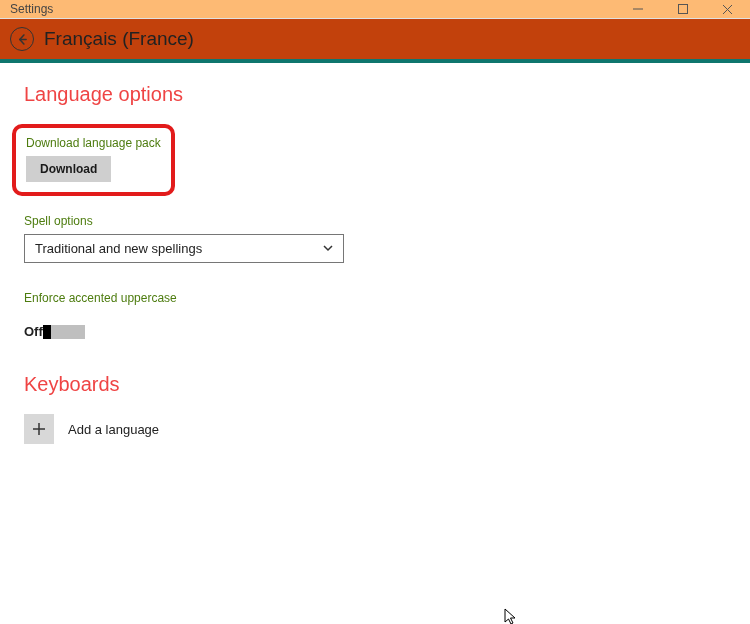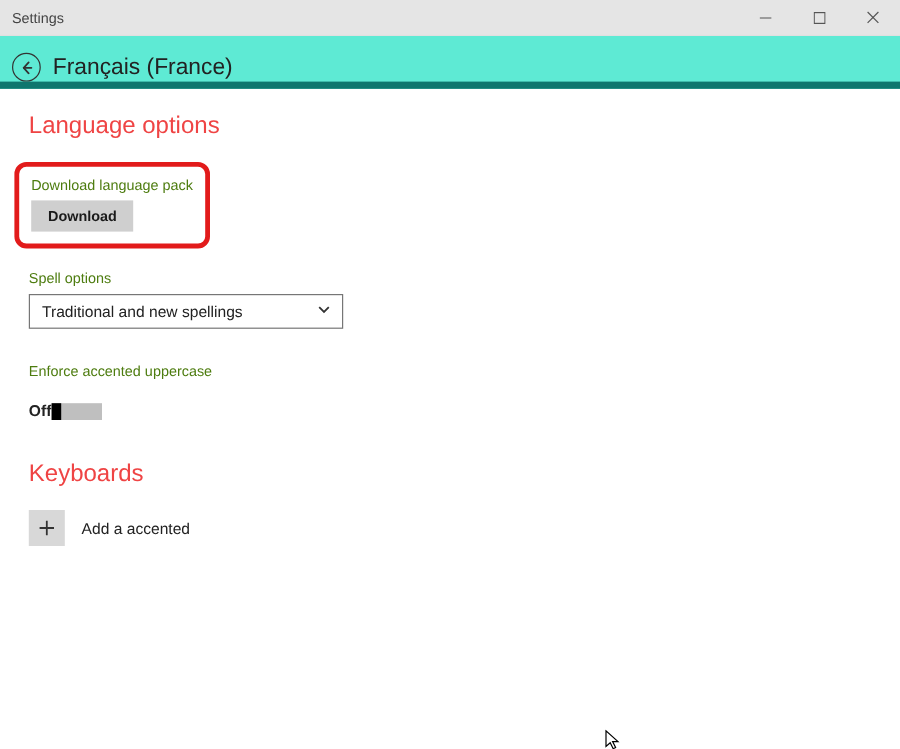--- a/index.html
+++ b/index.html
@@ -11,22 +11,22 @@
       font-family: "Segoe UI", -apple-system, sans-serif;
       background: #fff;
       width: 750px;
       height: 624px;
       overflow: hidden;
       color: #222;
     }
     .titlebar {
       display: flex;
       align-items: center;
-      height: 30px;
-      background: #e5e5e5;
+      height: 19px;
+      background: #fdba74;
       border-bottom: 1px solid #e0e0e0;
     }
     .titlebar-title {
       font-size: 12px;
       padding-left: 10px;
       color: #444;
       flex: 1;
     }
     .win-controls {
       display: flex;
@@ -36,25 +36,25 @@
       height: 30px;
       display: flex;
       align-items: center;
       justify-content: center;
       font-size: 14px;
       color: #555;
       cursor: default;
     }
     .header {
       display: flex;
-      align-items: flex-end;
+      align-items: center;
       height: 44px;
       padding: 0 10px;
-      background: #5eead4;
-      border-bottom: 6px solid #0f766e;
+      background: #c2410c;
+      border-bottom: 4px solid #0f766e;
     }
     .back-btn {
       width: 24px;
       height: 24px;
       border-radius: 50%;
       border: 1.6px solid #333;
       display: flex;
       align-items: center;
       justify-content: center;
       margin-right: 10px;
@@ -96,21 +96,21 @@
       border: none;
       padding: 6px 14px;
       font-size: 12px;
       color: #1a1a1a;
       font-weight: 600;
       cursor: pointer;
     }
     .select-wrap {
       position: relative;
       display: inline-block;
-      width: 262px;
+      width: 320px;
       margin-bottom: 24px;
     }
     .select-box {
       width: 100%;
       border: 1.5px solid #767676;
       background: #fff;
       padding: 6px 30px 6px 10px;
       font-size: 13px;
       color: #222;
       appearance: none;
@@ -252,21 +252,21 @@
 
   <h2 class="section-title">Keyboards</h2>
 
   <div class="keyboard-item">
     <div class="kb-tile plus-tile">
       <svg width="16" height="16" viewBox="0 0 16 16">
           <line x1="8" y1="2" x2="8" y2="14" stroke="#333" stroke-width="1.5"></line>
           <line x1="2" y1="8" x2="14" y2="8" stroke="#333" stroke-width="1.5"></line>
         </svg>
     </div>
-    <div class="kb-label">Add a accented</div>
+    <div class="kb-label">Add a language</div>
   </div>
 
 
 </div>
 
 <svg class="cursor" width="14" height="18" viewBox="0 0 14 18">
   <path d="M1 1 L1 14 L4.5 11 L7 16 L9 15 L6.5 10 L11 10 Z" fill="#fff" stroke="#000" stroke-width="1"></path>
 </svg>
 
 </body></html>

